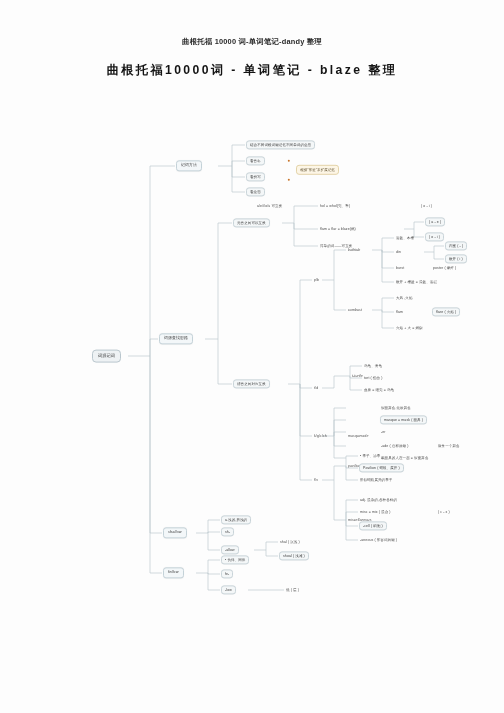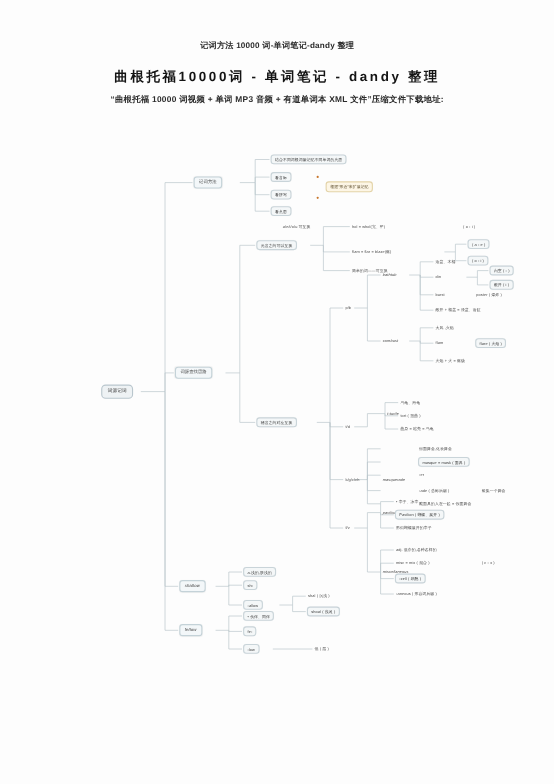--- a/index.html
+++ b/index.html
@@ -108,23 +108,22 @@
     background:#c8762b;
     transform:translate(-50%,-50%);
   }
   .faint{color:#6e6e6e;}
 </style>
 </head>
 <body>
 
 <div class="page">
 
-  <div class="doc-header">记词方法 10000 词-单词笔记-dandy 整理</div>
-  <div class="doc-title">曲根托福10000词 - 单词笔记 - dandy 整理</div>
-  <div class="doc-sub second">“曲根托福 10000 词视频 + 单词 MP3 音频 + 有道单词本 XML 文件”压缩文件下载地址:</div>
+  <div class="doc-header">曲根托福 10000 词-单词笔记-dandy 整理</div>
+  <div class="doc-title">曲根托福10000词 - 单词笔记 - blaze 整理</div>
 
   <div class="map-wrap">
 
     <svg class="lines" viewBox="0 0 504 480">
       <g fill="none" stroke="#b7c4ca" stroke-width="0.6">
 
         <path d="M128 228 H150"></path>
         <path d="M150 228 V38"></path>
         <path d="M150 38 H175"></path>
         <path d="M150 228 V211"></path>

